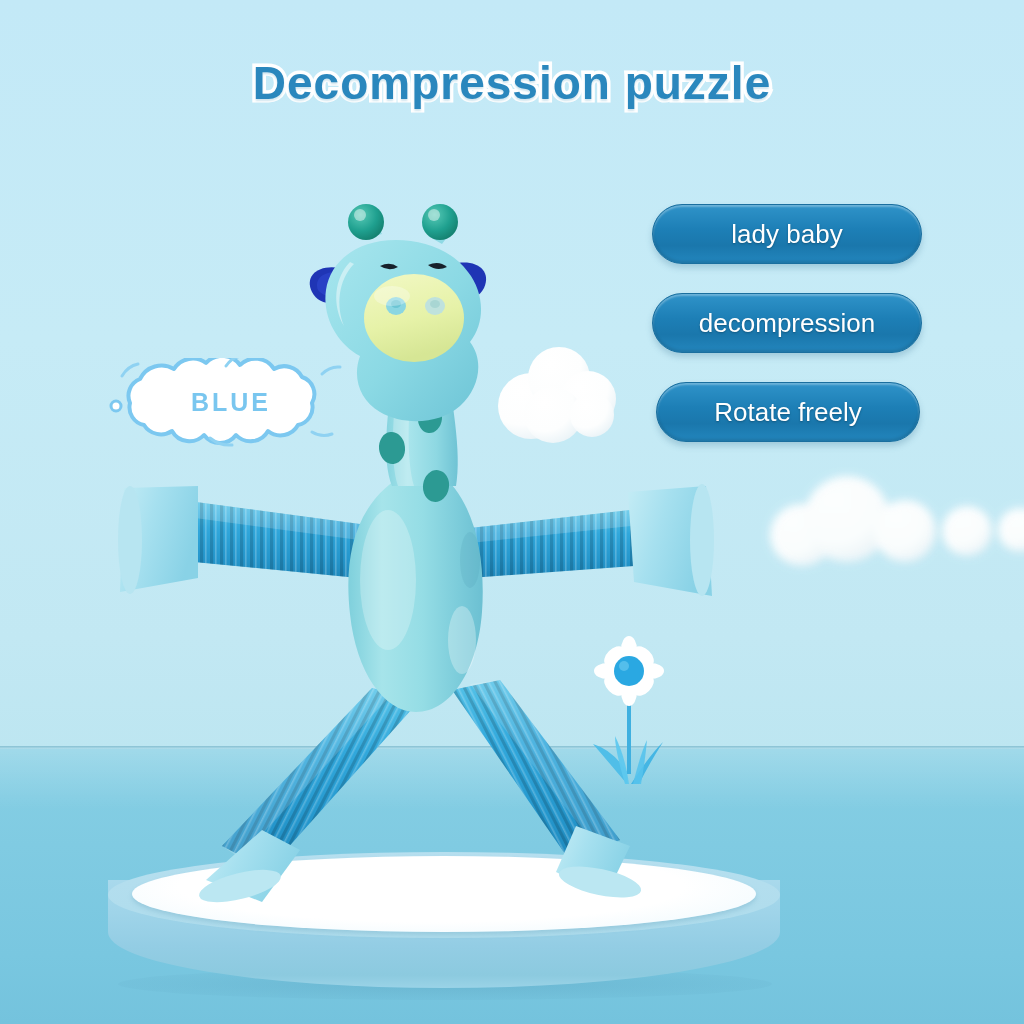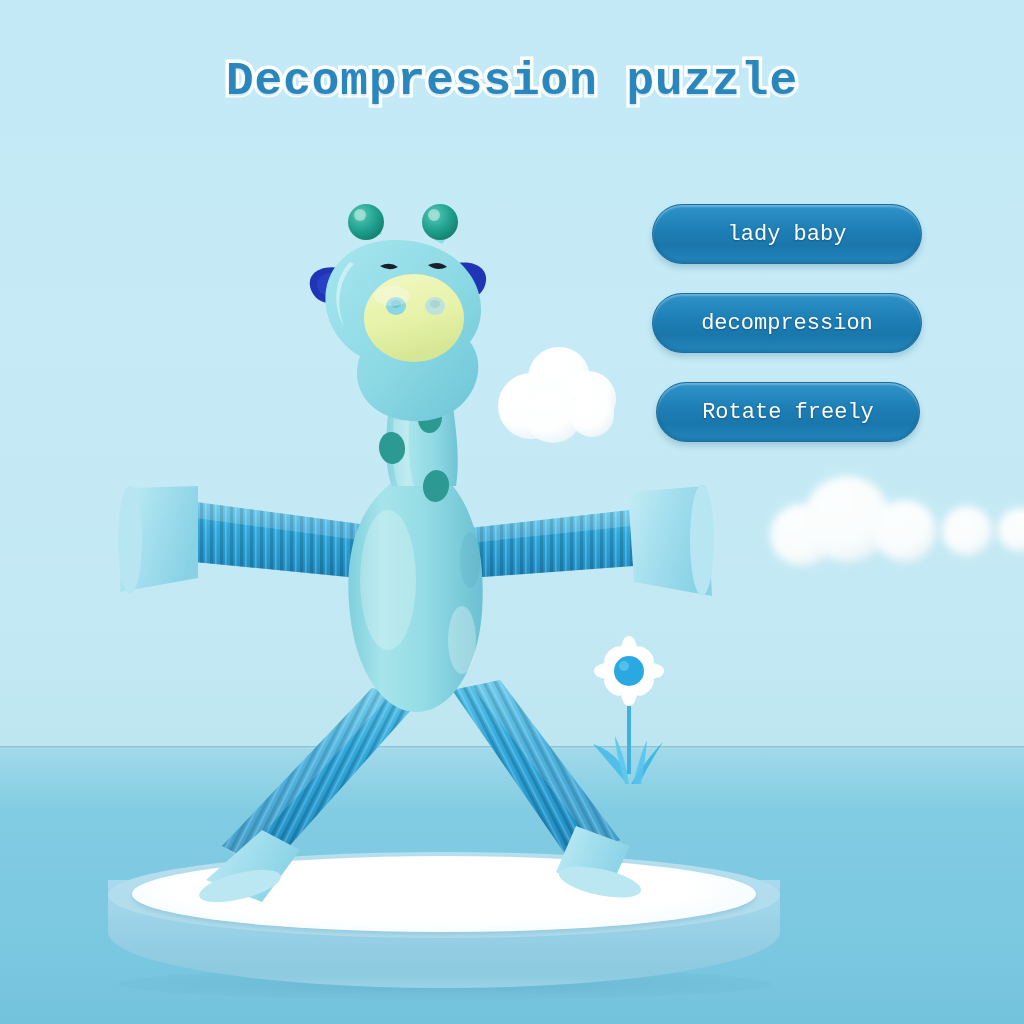--- a/index.html
+++ b/index.html
@@ -5,21 +5,21 @@
   html, body {
     margin: 0;
     padding: 0;
     background: #ffffff;
   }
   #stage {
     position: relative;
     width: 1024px;
     height: 1024px;
     overflow: hidden;
-    font-family: Liberation Mono, monospace;
+    font-family: Liberation Sans, sans-serif;
     background: #c2e9f7;
   }
 
   
   .sky {
     position: absolute;
     left: 0; top: 0; width: 1024px; height: 750px;
     background: linear-gradient(180deg, #c3e9f7 0%, #c6ebf6 45%, #c2e8f3 85%, #bde6f1 100%);
   }
   .horizon-line {
@@ -68,21 +68,21 @@
     box-shadow: 0 4px 6px rgba(60,120,150,0.28),
                 inset 0 2px 2px rgba(255,255,255,0.30),
                 inset 0 -2px 3px rgba(0,0,0,0.12);
     border: 1px solid #1a6f9f;
     display: flex;
     align-items: center;
     justify-content: center;
   }
   .badge-label {
     color: #ffffff;
-    font-size: 22px;
+    font-size: 26px;
     text-shadow: 0 1px 2px rgba(10,60,90,0.55);
     white-space: nowrap;
     text-align: right;
   }
   .badge.b1 { width: 268px; }
   .badge.b2 { width: 262px; margin-left: 4px; }
   .badge.b3 { width: 268px; }
 
   
   .cloud-label {
@@ -174,20 +174,46 @@
   </div>
 
   <div class="cloud-far">
     <div class="cloud-puff" style="left:0px;   top:36px; width:64px; height:62px;"></div>
     <div class="cloud-puff" style="left:34px;  top:8px;  width:86px; height:86px;"></div>
     <div class="cloud-puff" style="left:104px; top:32px; width:62px; height:62px;"></div>
     <div class="cloud-puff" style="left:172px; top:38px; width:50px; height:50px;"></div>
     <div class="cloud-puff" style="left:228px; top:40px; width:44px; height:44px;"></div>
   </div>
 
+  <div class="cloud-label">
+    <svg width="262" height="90" viewBox="0 0 262 90">
+      <path d="M30 45
+               a18 18 0 0 1 10 -24
+               a24 24 0 0 1 34 -10
+               a22 22 0 0 1 32 -6
+               a22 22 0 0 1 34 2
+               a22 22 0 0 1 34 4
+               a20 20 0 0 1 28 8
+               a18 18 0 0 1 10 26
+               a18 18 0 0 1 -14 22
+               a20 20 0 0 1 -30 6
+               a20 20 0 0 1 -32 4
+               a20 20 0 0 1 -32 0
+               a20 20 0 0 1 -32 -4
+               a20 20 0 0 1 -28 -6
+               a18 18 0 0 1 -14 -22 z" fill="#ffffff" stroke="#7cc8f0" stroke-width="4" stroke-linejoin="round"></path>
+      <circle cx="16" cy="48" r="5" fill="#ffffff" stroke="#7cc8f0" stroke-width="3"></circle>
+      <path d="M22 18 q6 -10 16 -12" stroke="#8fd2f2" stroke-width="3" fill="none" stroke-linecap="round"></path>
+      <path d="M126 8 q6 -9 16 -10" stroke="#8fd2f2" stroke-width="3" fill="none" stroke-linecap="round"></path>
+      <path d="M222 16 q8 -8 18 -7" stroke="#8fd2f2" stroke-width="3" fill="none" stroke-linecap="round"></path>
+      <path d="M110 80 q10 8 22 7" stroke="#8fd2f2" stroke-width="3" fill="none" stroke-linecap="round"></path>
+      <path d="M212 74 q10 6 20 2" stroke="#8fd2f2" stroke-width="3" fill="none" stroke-linecap="round"></path>
+    </svg>
+    <div class="cloud-label-text">BLUE</div>
+  </div>
 
   <div class="badges">
     <div class="badge b1">
       <span class="badge-label">lady baby</span>
     </div>
     <div class="badge b3">
       <span class="badge-label">decompression</span>
     </div>
     <div class="badge b2">
       <span class="badge-label">Rotate freely</span>

